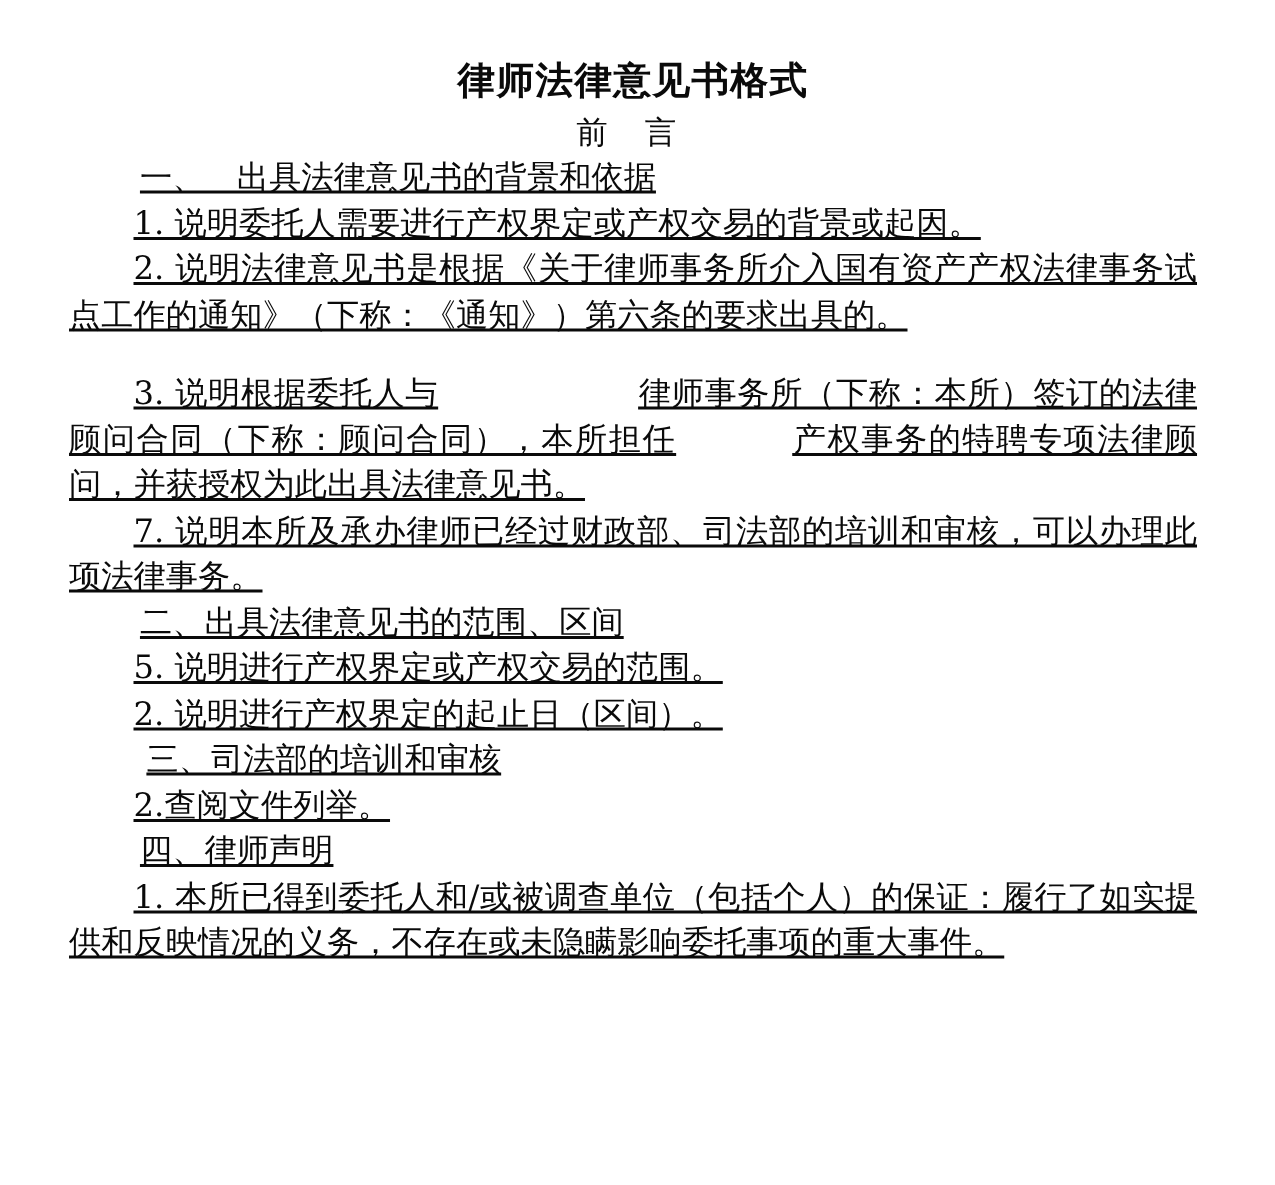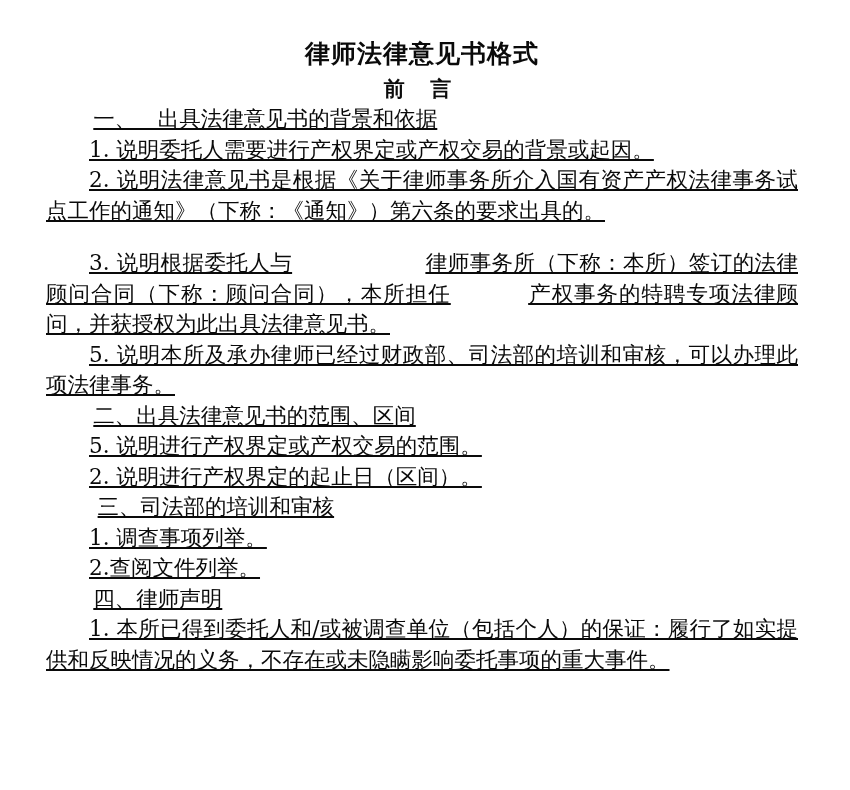--- a/index.html
+++ b/index.html
@@ -29,21 +29,21 @@
     line-height: 1.15;
     margin: 6px 0 0 0;
     font-family: "DejaVu Serif", "Liberation Serif", serif;
   }
   .doc-subtitle {
     text-align: center;
     font-size: 21px;
     letter-spacing: 9px;
     line-height: 1.3;
     margin: 6px 0 2px 0;
-    font-weight: bold;
+    font-weight: normal;
   }
   .body-text {
     font-size: 21.5px;
     line-height: 1.42;
     letter-spacing: 0px;
     text-align: justify;
     text-justify: inter-ideograph;
   }
   .para {
     margin: 0;
@@ -81,32 +81,31 @@
   <div class="body-text">
 
     <p class="para heading-indent">一、　出具法律意见书的背景和依据</p>
 
     <p class="para">1. 说明委托人需要进行产权界定或产权交易的背景或起因。</p>
 
     <p class="para">2. 说明法律意见书是根据《关于律师事务所介入国有资产产权法律事务试点工作的通知》（下称：《通知》）第六条的要求出具的。</p>
 
     <p class="para gap-before"><span>3. 说明根据委托人与</span><span class="wide-space"></span><span>律师事务所（下称：本所）签订的法律顾问合同（下称：顾问合同），本所担任</span><span class="mid-space"></span><span>产权事务的特聘专项法律顾问，并获授权为此出具法律意见书。</span></p>
 
-    <p class="para">5. 说明本所及承办律师已经过财政部、司法部的培训和审核，可以办理此项法律事务。</p>
+    <p class="para">7. 说明本所及承办律师已经过财政部、司法部的培训和审核，可以办理此项法律事务。</p>
 
     <p class="para heading-indent">二、出具法律意见书的范围、区间</p>
 
     <p class="para">5. 说明进行产权界定或产权交易的范围。</p>
 
     <p class="para">2. 说明进行产权界定的起止日（区间）。</p>
 
 
     <p class="para tight-indent">三、司法部的培训和审核</p>
 
-    <p class="para">1. 调查事项列举。</p>
 
     <p class="para">2.查阅文件列举。</p>
 
     <p class="para heading-indent">四、律师声明</p>
 
     <p class="para">1. 本所已得到委托人和/或被调查单位（包括个人）的保证：履行了如实提供和反映情况的义务，不存在或未隐瞒影响委托事项的重大事件。</p>
 
   </div>
 </div>
 

